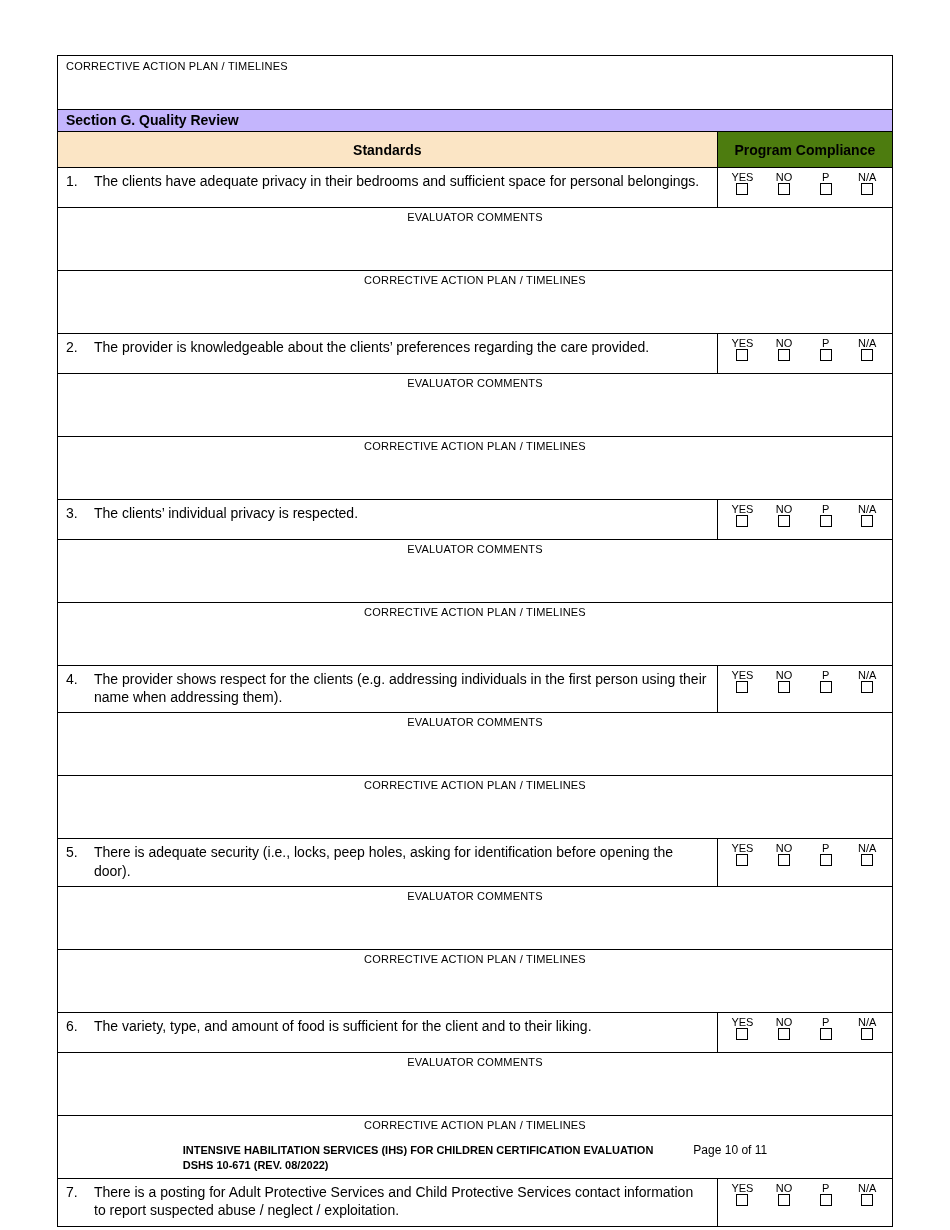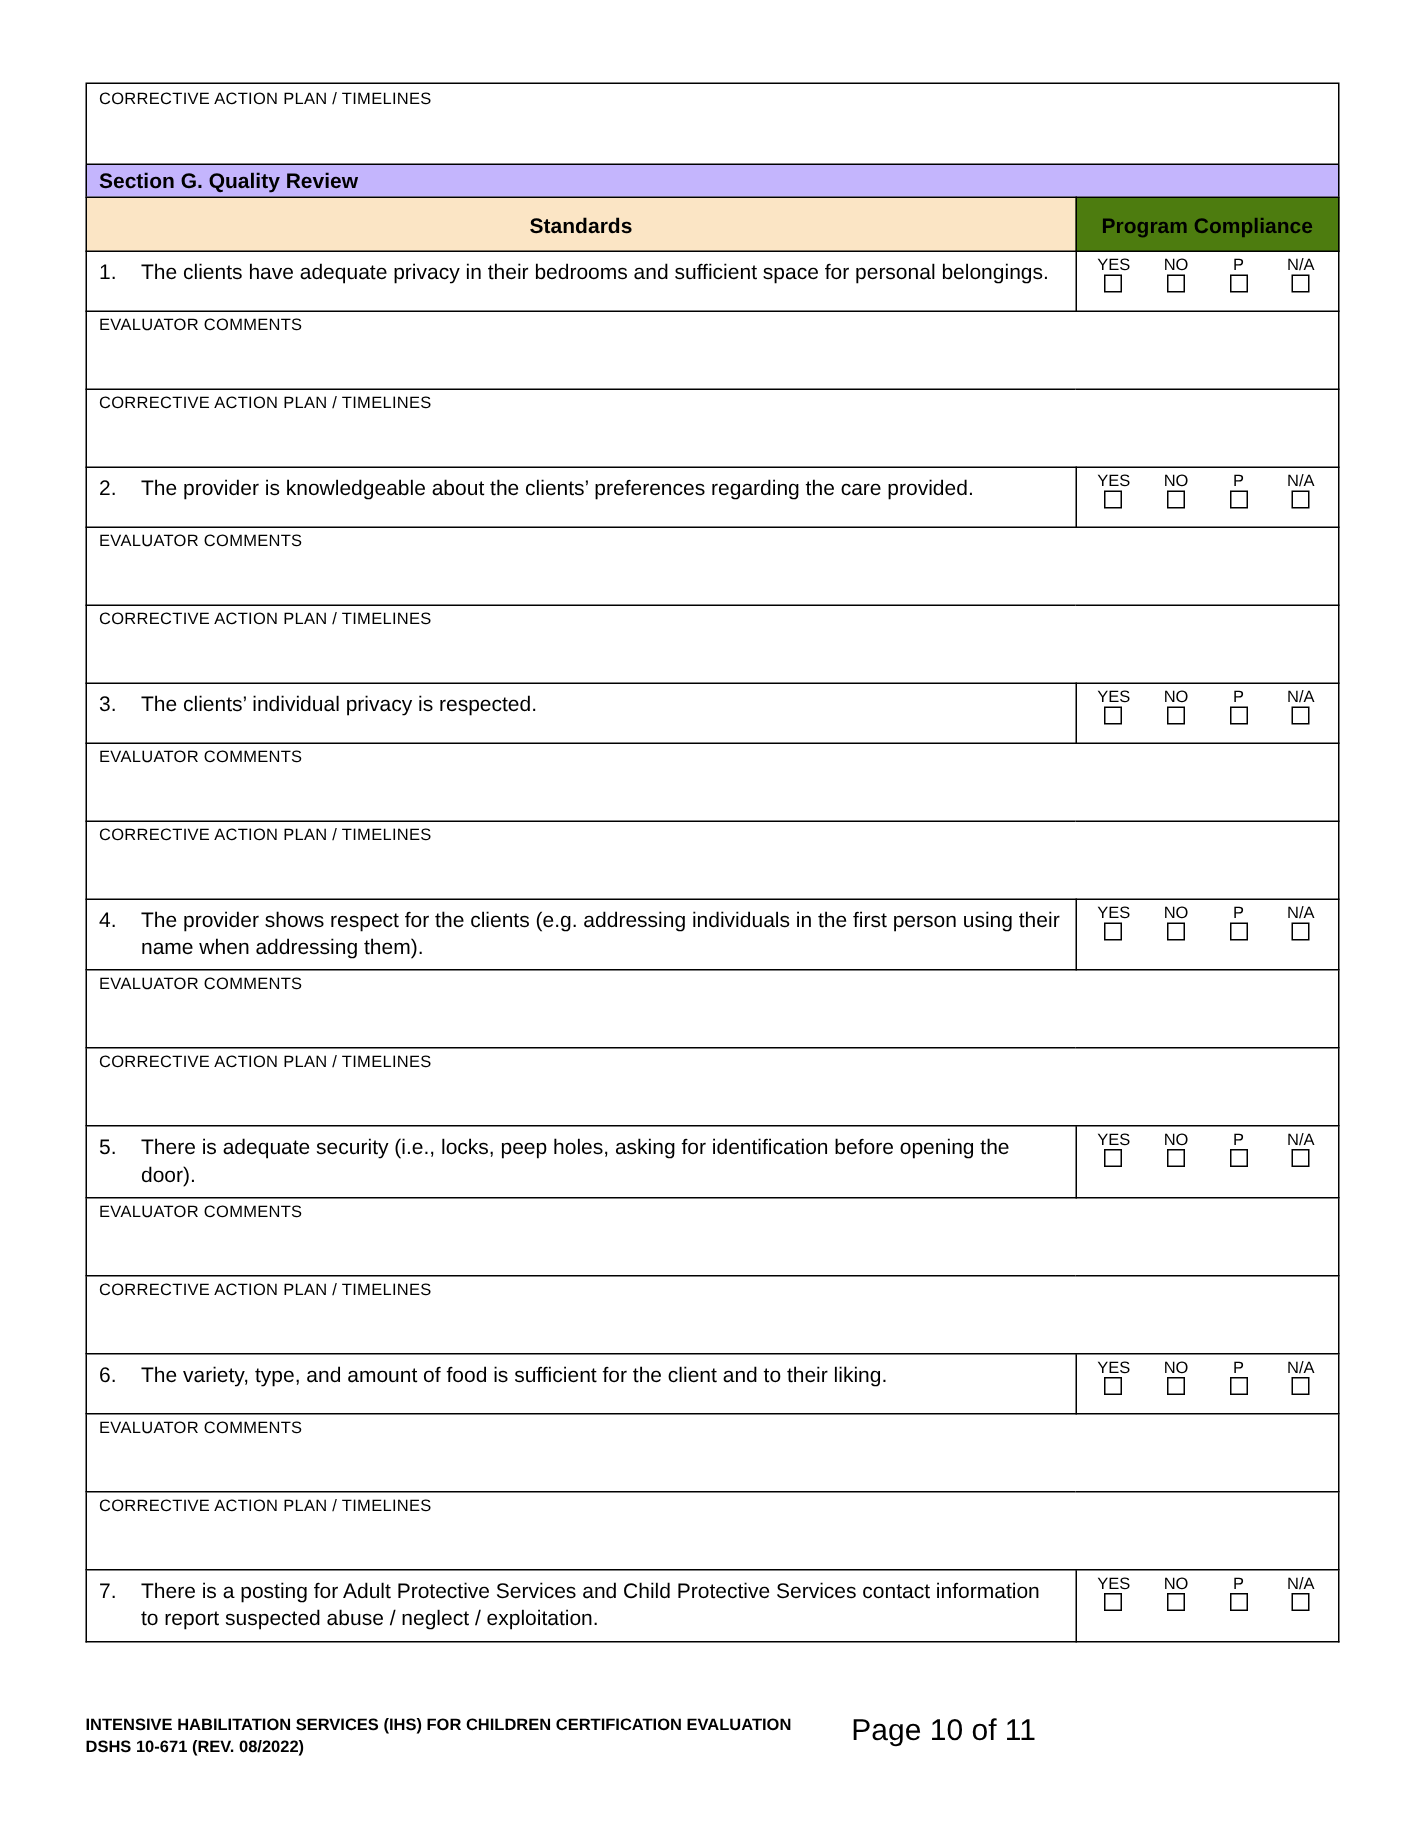--- a/index.html
+++ b/index.html
@@ -74,40 +74,41 @@
     gap: 0;
   }
   .opt-label { font-size: 11px; }
   .checkbox {
     width: 12px;
     height: 12px;
     border: 1.5px solid #000;
     background: #fff;
   }
   .area-cell {
-    height: 52px;
+    height: 63px;
     padding: 3px 8px;
+    text-align: center;
   }
   .last-row td { height: 48px; }
   .footer {
     position: absolute;
     left: 57px;
     top: 1143px;
     width: 836px;
     display: flex;
-    justify-content: flex-start;
+    justify-content: center;
     align-items: flex-start;
     gap: 40px;
   }
   .footer-left {
     font-size: 11px;
     font-weight: bold;
     line-height: 1.4;
   }
-  .footer-page { font-size: 20px; }
+  .footer-page { font-size: 12px; }
 </style>
 </head>
 <body>
 
 <div class="content">
 
   <div class="box-top">
     <div class="small-label">CORRECTIVE ACTION PLAN / TIMELINES</div>
   </div>
 

